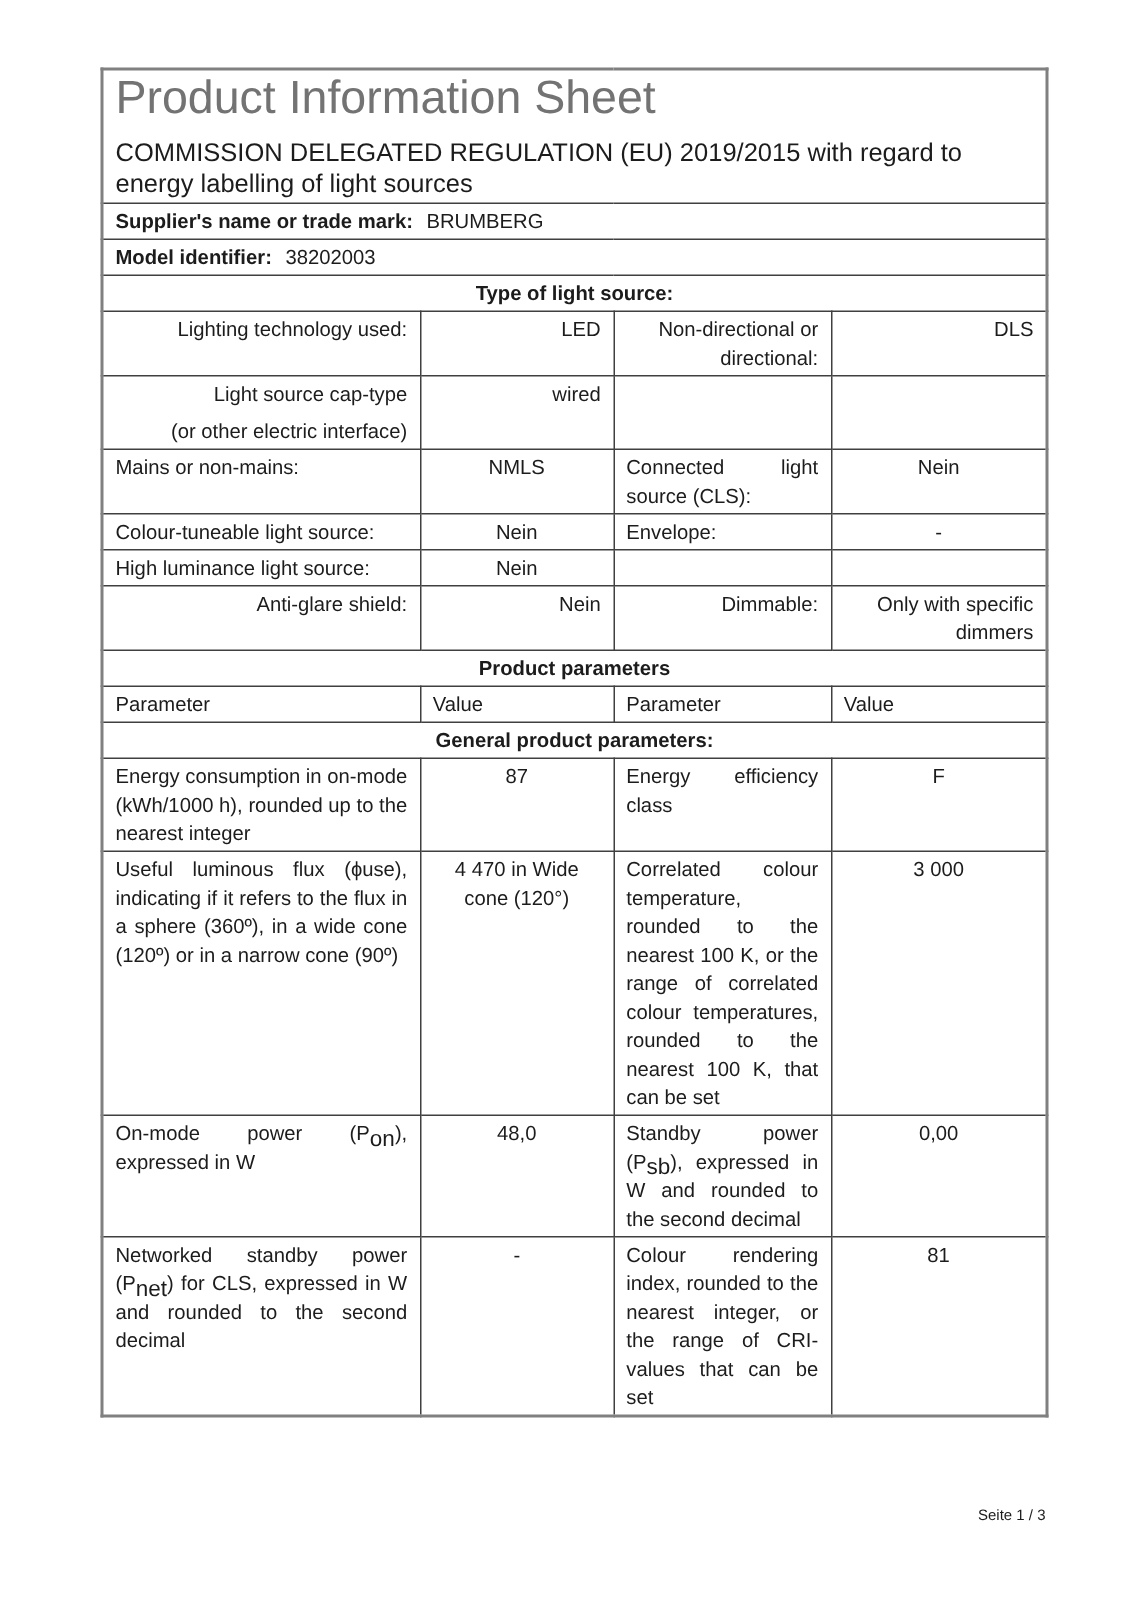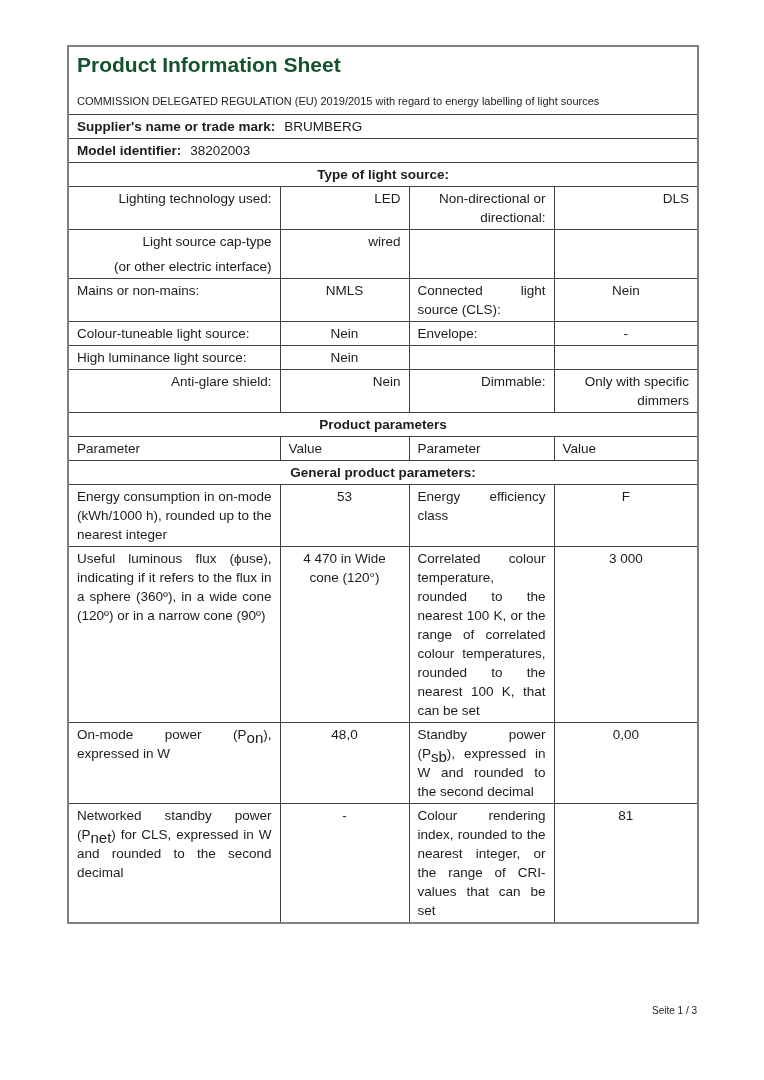--- a/index.html
+++ b/index.html
@@ -25,26 +25,26 @@
     border: 1px solid #404040;
     vertical-align: top;
     padding: 2px 8px;
     font-size: 13.5px;
     line-height: 19px;
     word-wrap: break-word;
   }
   td.headcell { padding: 7px 11px 9px 11px; }
   .title {
     margin: 0 0 11px 0;
-    font-size: 21px;
+    font-size: 31px;
     line-height: 31px;
-    font-weight: bold;
-    color: #14532d;
+    font-weight: normal;
+    color: #737373;
   }
-  .reg { margin: 0; font-size: 11px; line-height: 21px; }
+  .reg { margin: 0; font-size: 17px; line-height: 21px; }
   .b { font-weight: bold; }
   .lblrow td { padding-top: 5px; padding-bottom: 5px; }
   .val { text-align: center; }
   .just { text-align: justify; }
   .ctr { text-align: center; }
   .gap { margin-bottom: 6px; }
   sub { font-size: 15px; line-height: 0; }
   .vsp { margin-left: 9px; font-weight: normal; }
   tr.h27 td { height: 18px; text-align: center; }
   tr.h21 td { height: 12px; }
@@ -152,21 +152,21 @@
       <td>Parameter</td>
       <td>Value</td>
     </tr>
 
     <tr class="h21">
       <td colspan="4" class="ctr b">General product parameters:</td>
     </tr>
 
     <tr class="h57">
       <td class="just">Energy consumption in on-mode (kWh/1000 h), rounded up to the nearest integer</td>
-      <td class="val">53</td>
+      <td class="val">87</td>
       <td class="just">Energy efficiency class</td>
       <td class="val">F</td>
     </tr>
 
     <tr>
       <td class="just">Useful luminous flux (ϕuse), indicating if it refers to the flux in a sphere (360º), in a wide cone (120º) or in a narrow cone (90º)</td>
       <td class="val">4 470 in Wide cone (120°)</td>
       <td class="just">Correlated colour temperature, rounded to the nearest 100 K, or the range of correlated colour temperatures, rounded to the nearest 100 K, that can be set</td>
       <td class="val">3 000</td>
     </tr>

